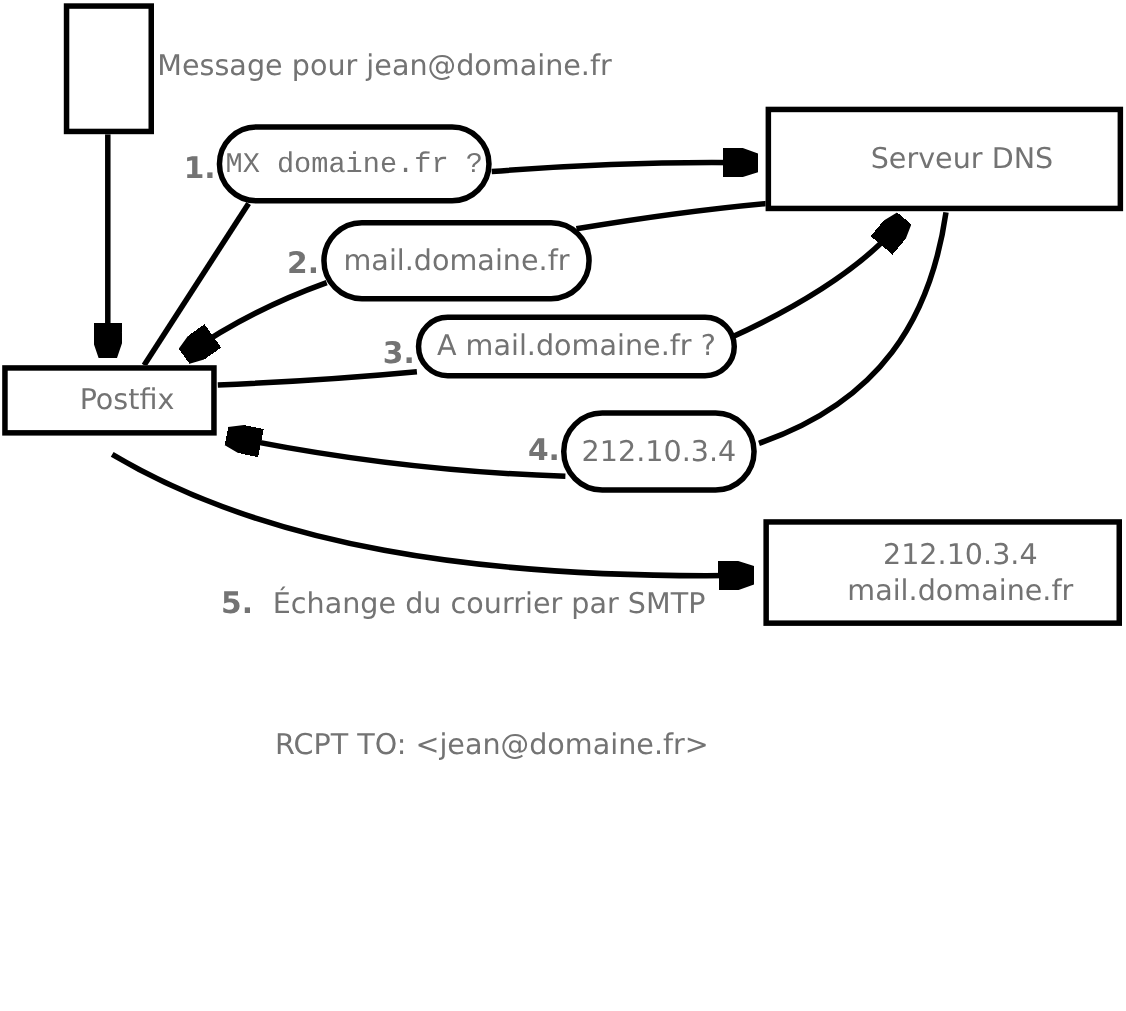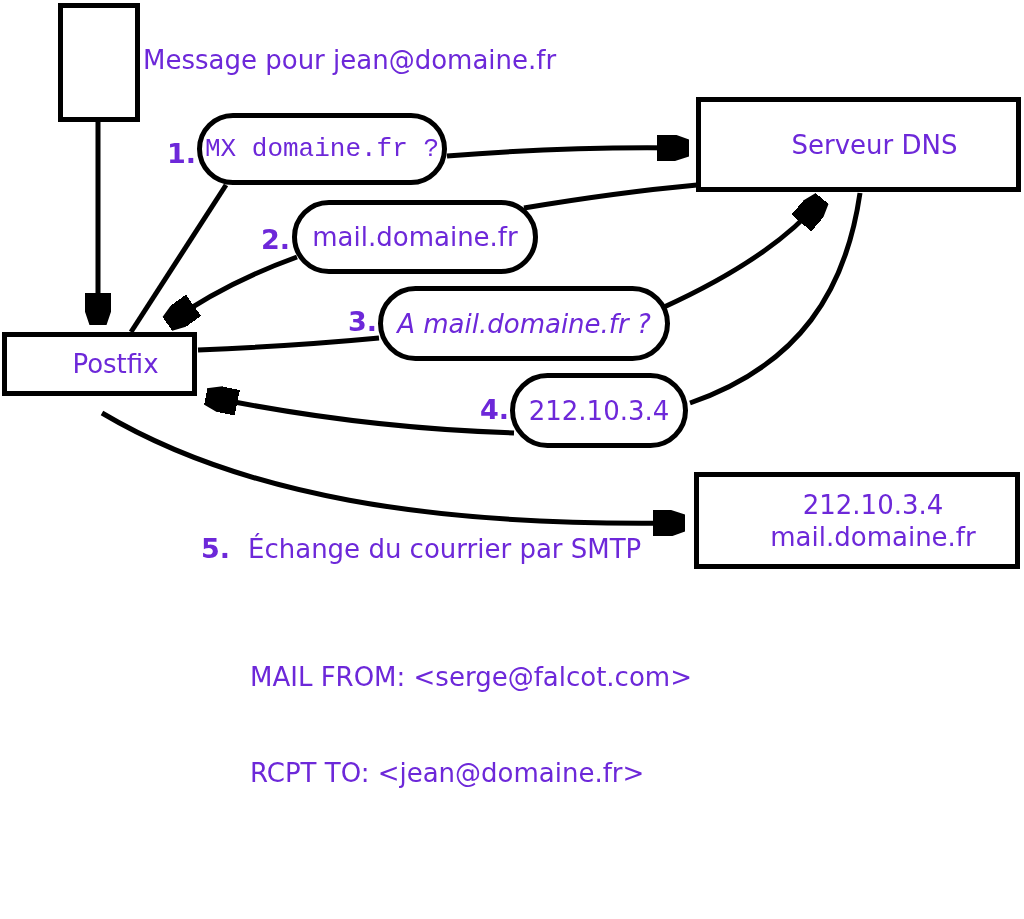--- a/index.html
+++ b/index.html
@@ -1,21 +1,21 @@
 <!DOCTYPE html>
 <html><head>
 <meta charset="utf-8">
 <style>
   html, body { margin: 0; padding: 0; background: #ffffff; }
   .stage {
     position: relative;
     width: 1024px;
     height: 919px;
     background: #ffffff;
-    color: #6d28d9;
+    color: #737373;
     font-family: "DejaVu Sans", "Liberation Sans", sans-serif;
     overflow: hidden;
   }
   svg.wires {
     position: absolute;
     left: 0; top: 0;
     width: 1024px; height: 919px;
     z-index: 1;
   }
   svg.wires path { stroke: #000000; stroke-width: 5; fill: none; }
@@ -117,34 +117,33 @@
   <div class="pill" style="left:197px; top:113px; width:250px; height:72px;font-family:Liberation Mono, monospace;">
     <span>MX domaine.fr ?</span>
   </div>
 
   <div class="num" style="left:250px; top:225px;">2.</div>
   <div class="pill" style="left:292px; top:200px; width:246px; height:74px;">
     <span>mail.domaine.fr</span>
   </div>
 
   <div class="num" style="left:337px; top:307px;">3.</div>
-  <div class="pill" style="left:378px; top:286px; width:292px; height:75px;font-style:italic;">
+  <div class="pill" style="left:378px; top:286px; width:292px; height:58px;">
     <span>A mail.domaine.fr ?</span>
   </div>
 
   <div class="num" style="left:469px; top:395px;">4.</div>
   <div class="pill" style="left:510px; top:373px; width:178px; height:75px;">
     <span>212.10.3.4</span>
   </div>
 
   <div class="num" style="left:190px; top:534px;">5.</div>
   <div class="lbl" style="left:248px; top:534px;">Échange du courrier par SMTP</div>
 
   <div class="smtp">
-    <div>MAIL FROM: &lt;serge@falcot.com&gt;</div>
     <div>RCPT TO: &lt;jean@domaine.fr&gt;</div>
     
     
     
     
     
     
     
   </div>
 

